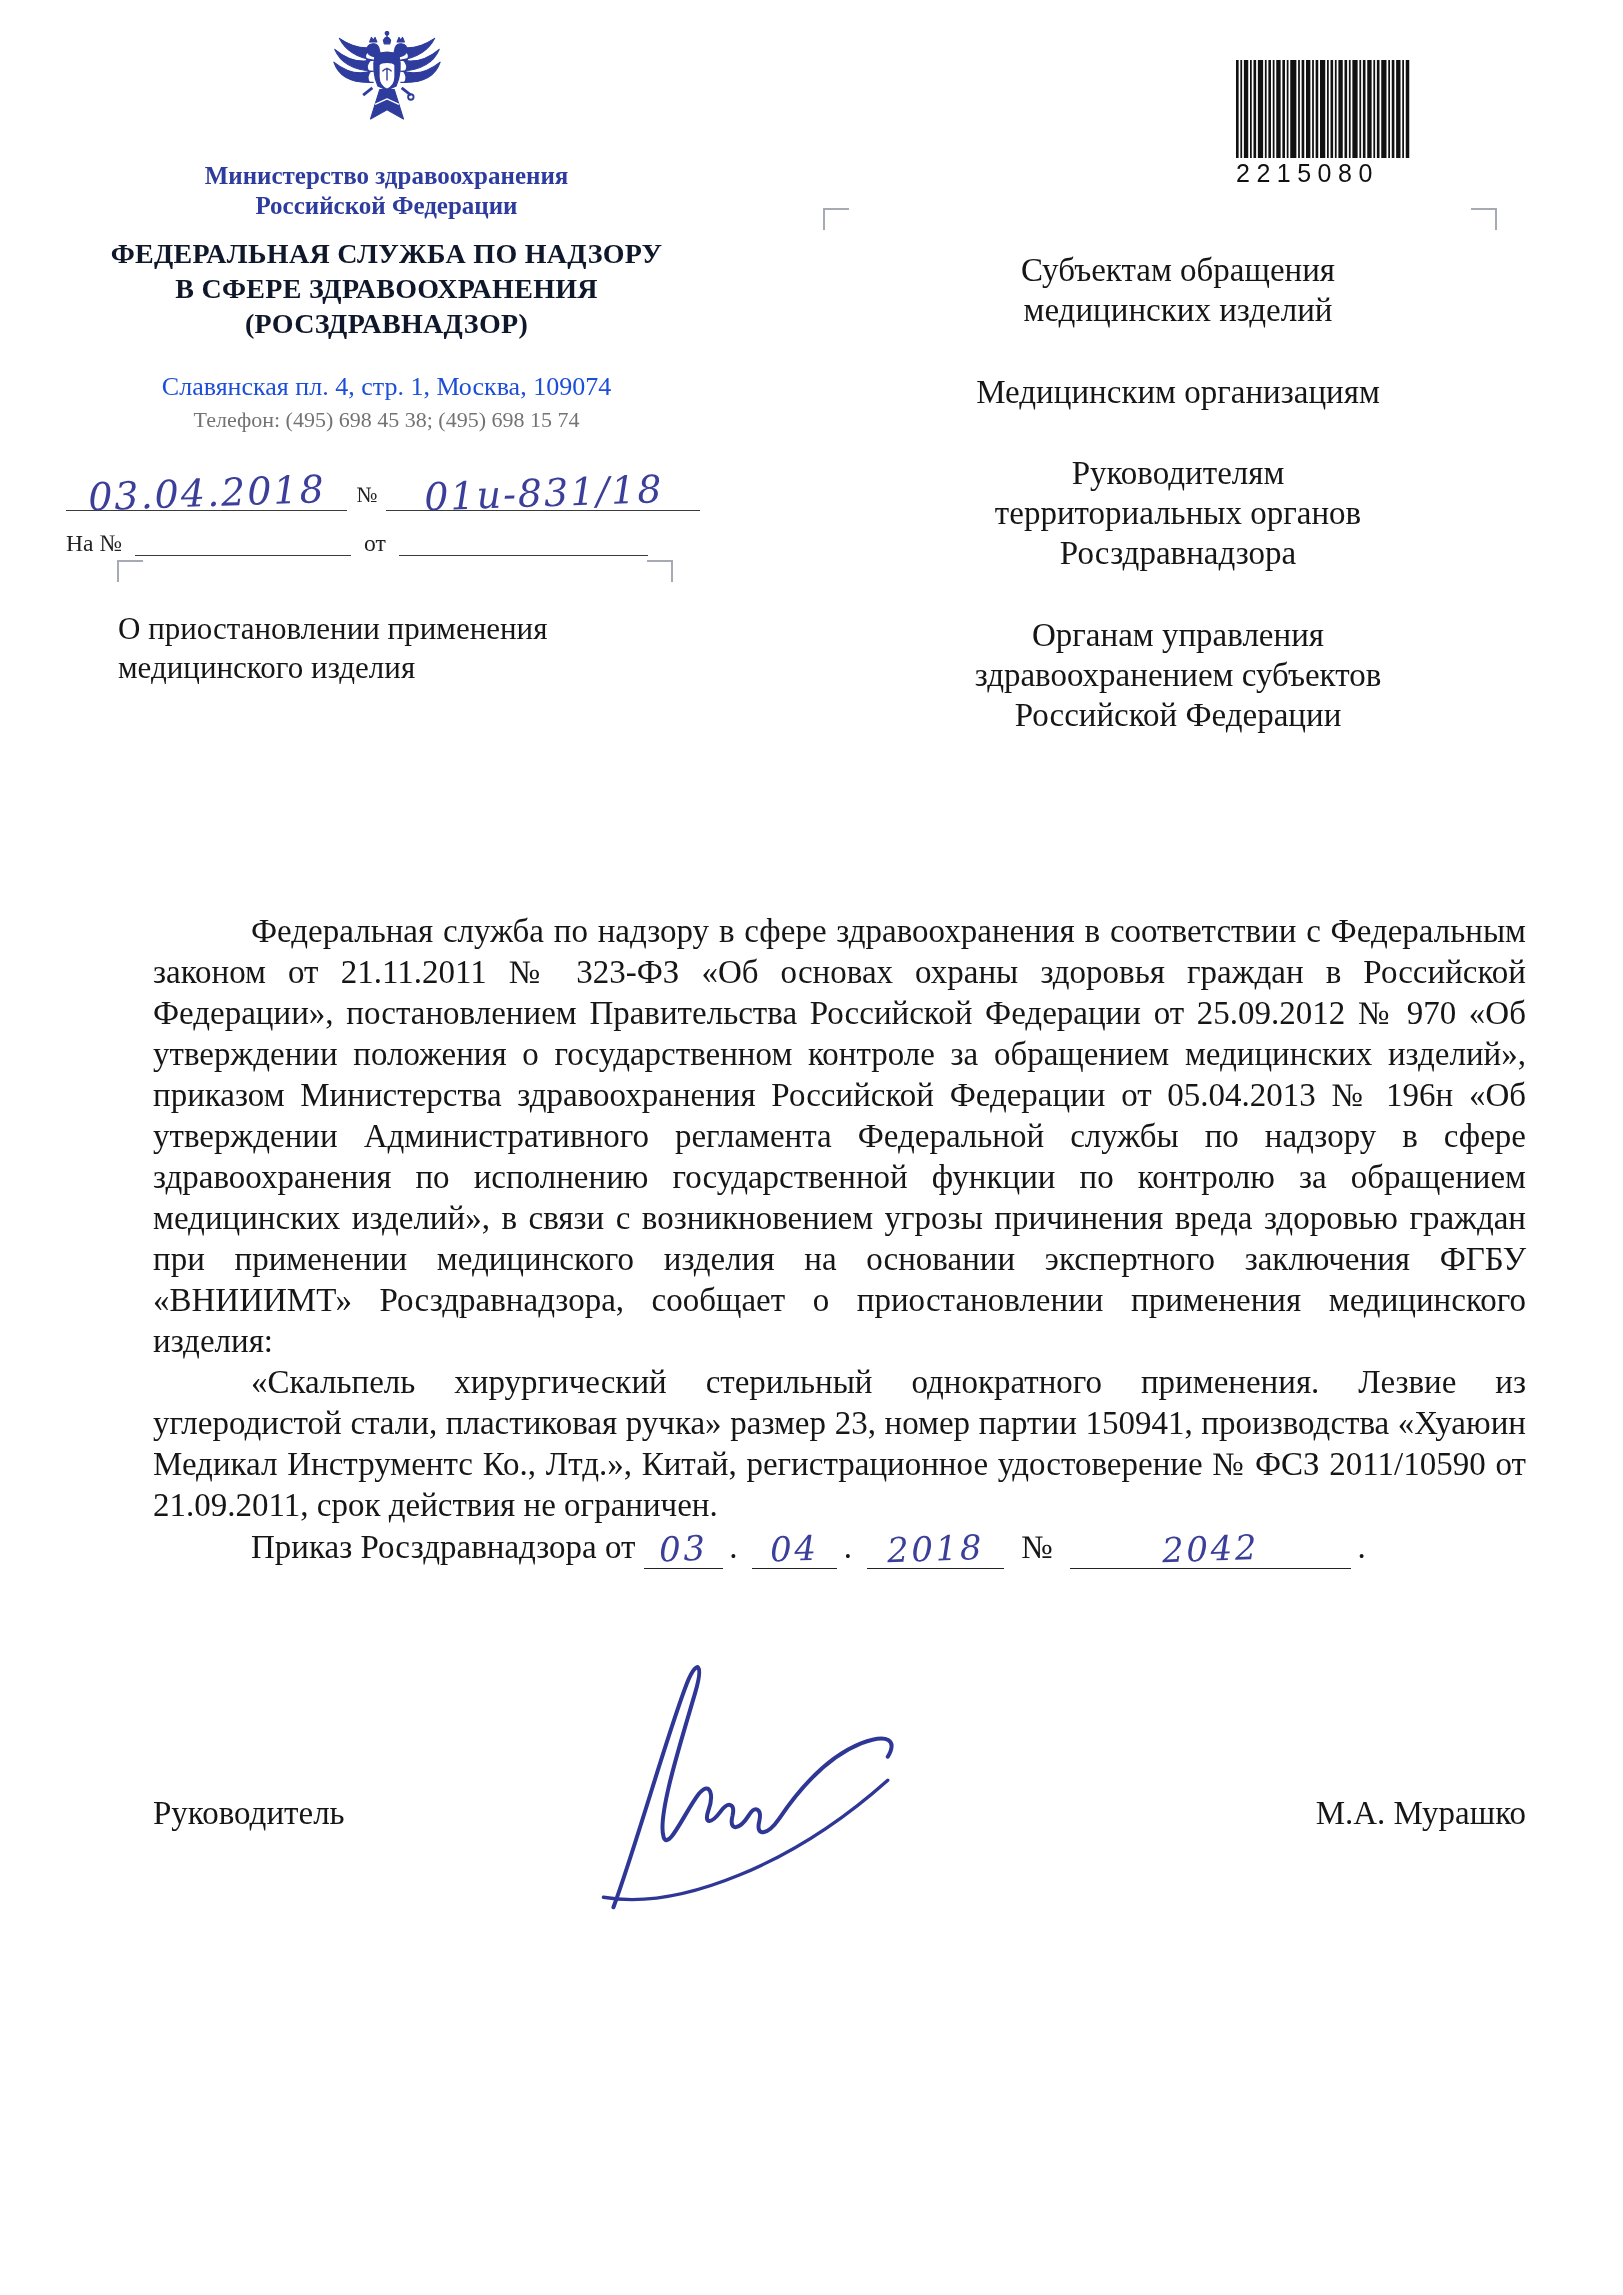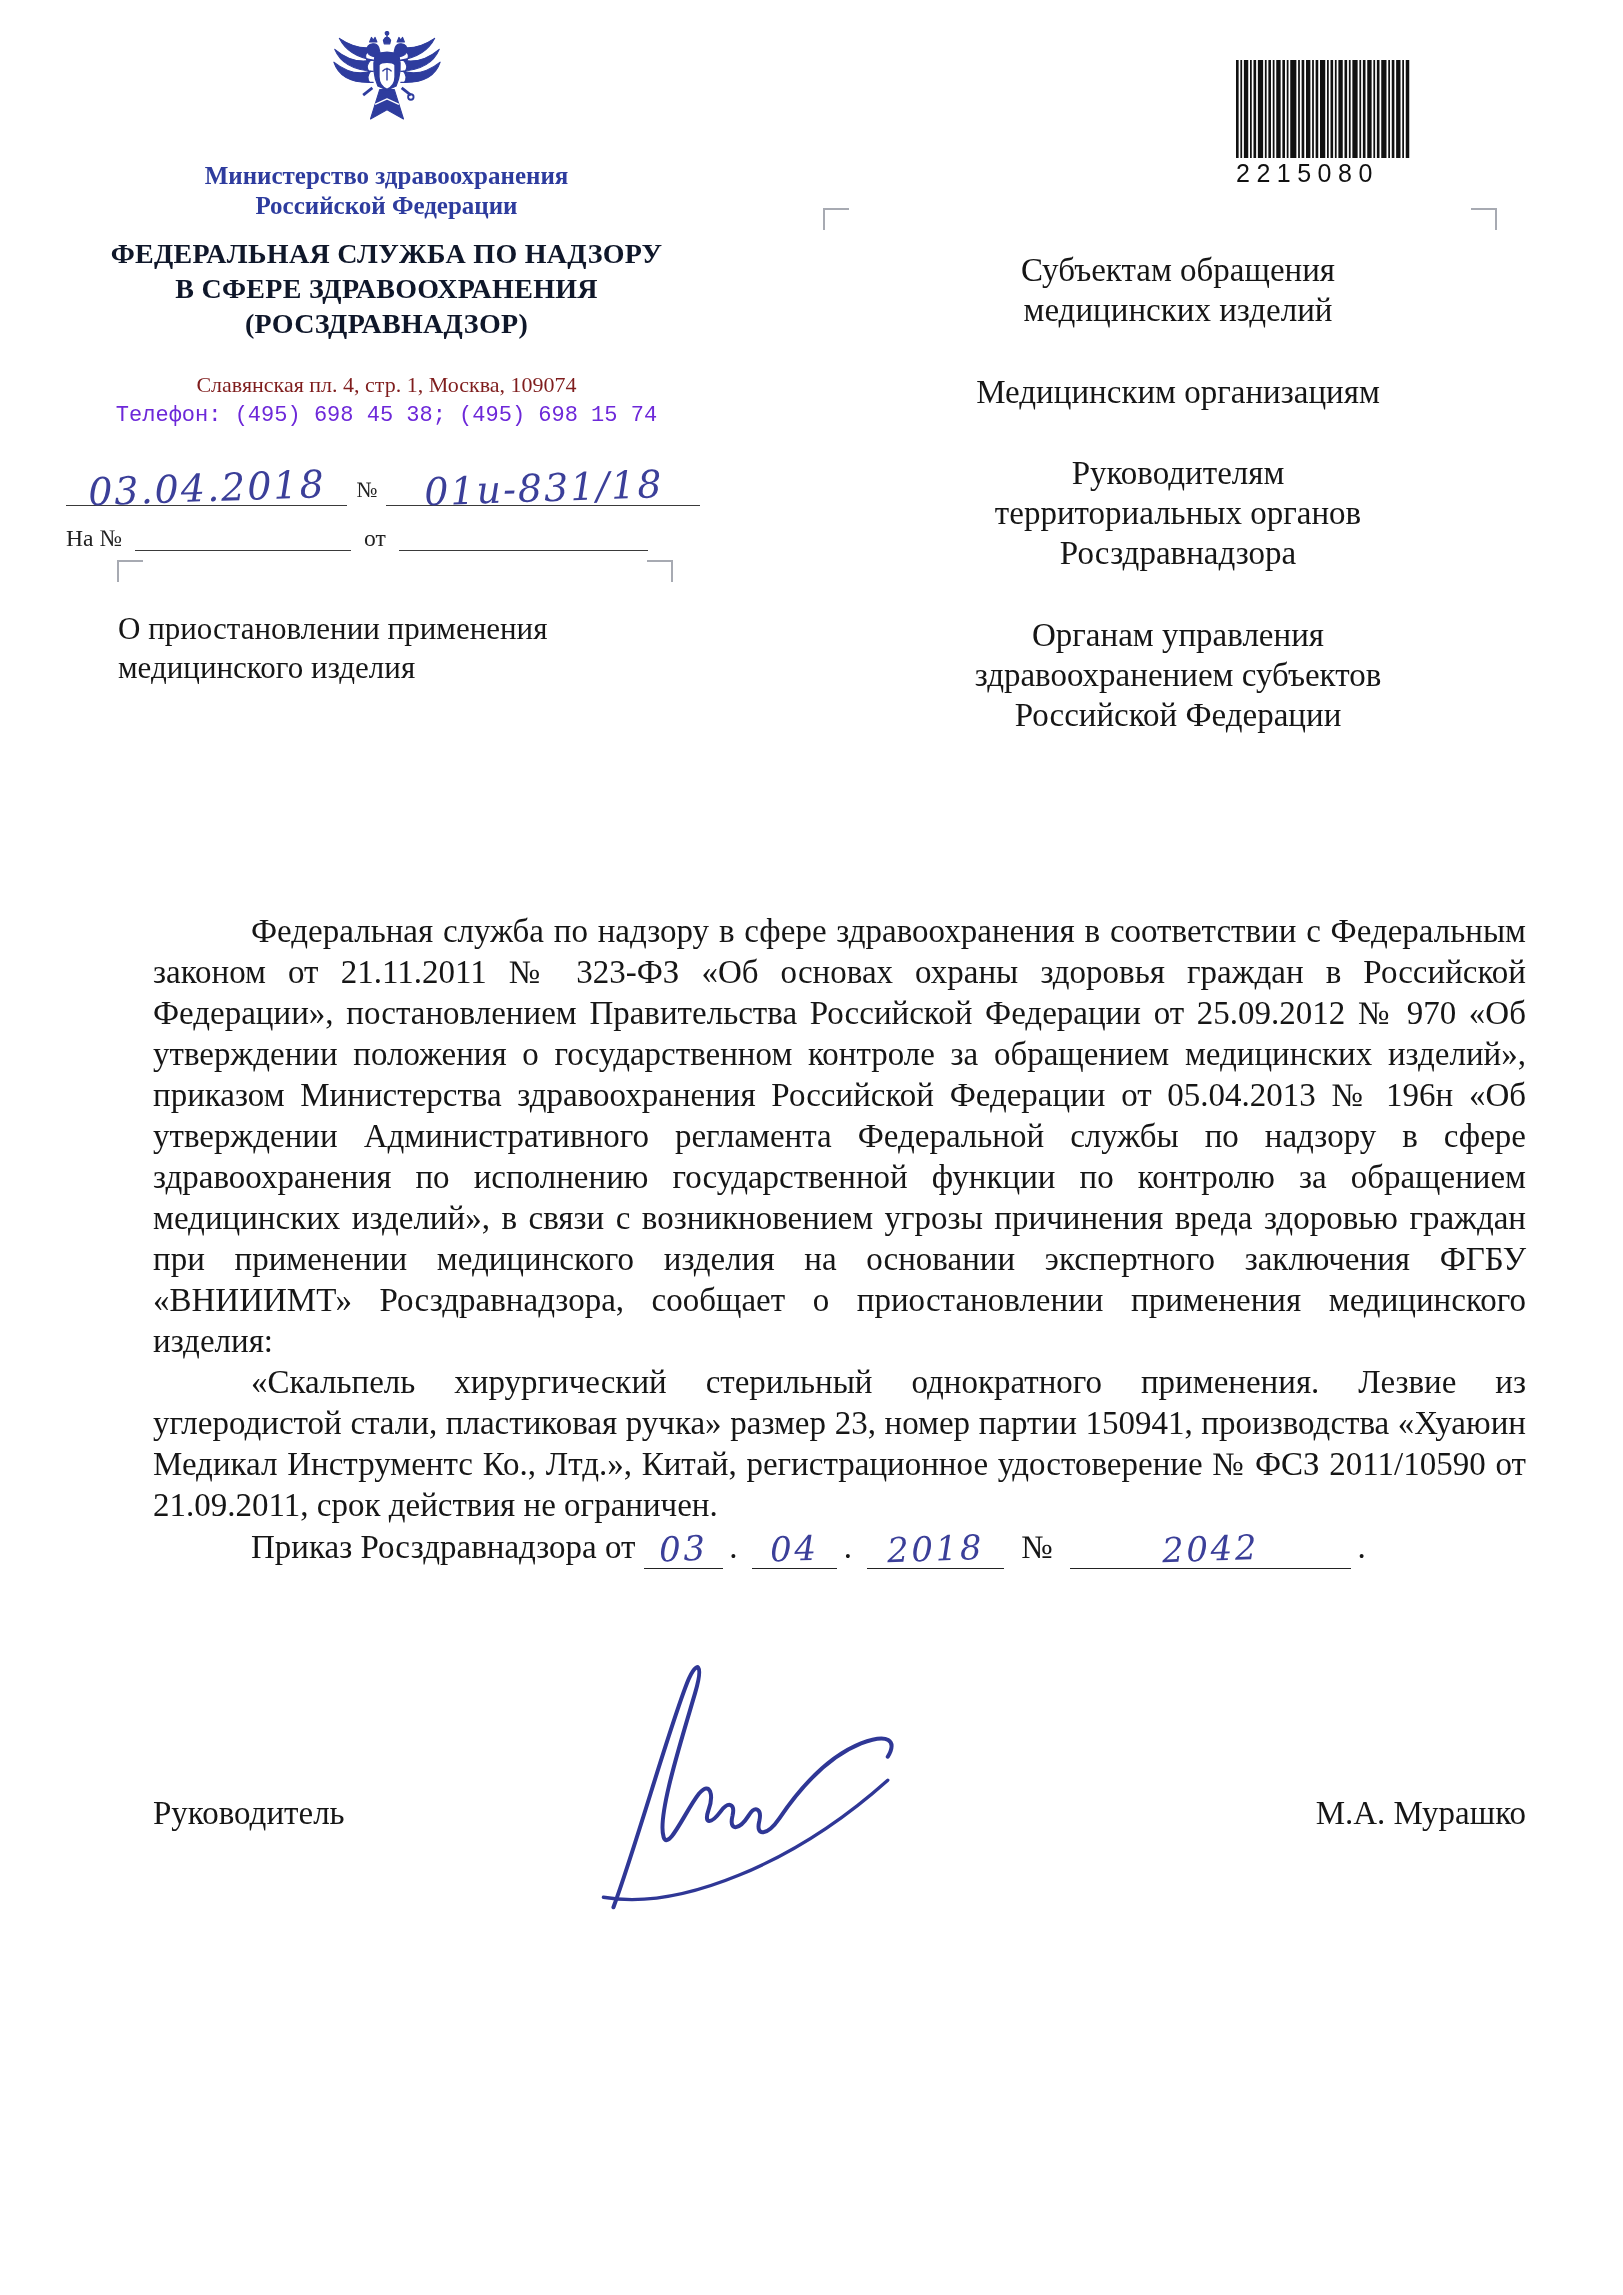--- a/index.html
+++ b/index.html
@@ -17,22 +17,22 @@
   .left-header { position:absolute; left:66px; top:31px; width:641px; text-align:center; }
   .emblem { display:block; margin:0 auto 9.2px auto; }
   .ministry {
     color:#2e3c9e; font-weight:700; font-size:25px; line-height:1.2;
     white-space:pre-line;
   }
   .service {
     color:#0f172a; font-weight:700; font-size:28px; line-height:1.25;
     margin-top:14.4px; white-space:pre-line; letter-spacing:0.3px;
   }
-  .address { color:#7f1d1d; font-size:22px; margin-top:31px; }
-  .phone   { color:#6d28d9; font-size:22px; margin-top:5.2px;font-family:Liberation Mono, monospace; }
+  .address { color:#1d4ed8; font-size:26px; margin-top:31px; }
+  .phone   { color:#737373; font-size:22px; margin-top:5.2px; }
 
   .ref-row { margin-top:33px; display:flex; align-items:flex-end; justify-content:flex-start; font-size:22px; text-align:left; }
   .slotline { border-bottom:1.3px solid #3a3a3a; text-align:center; }
   .date-slot { width:281px; }
   .num-slot  { width:314px; }
   .no-sign { margin:0 9.2px 2.6px 9.2px; color:#222; }
 
   .hw {
     font-family:"DejaVu Serif", serif; font-style:italic;
     color:#3b3f99; display:inline-block; letter-spacing:2px;

